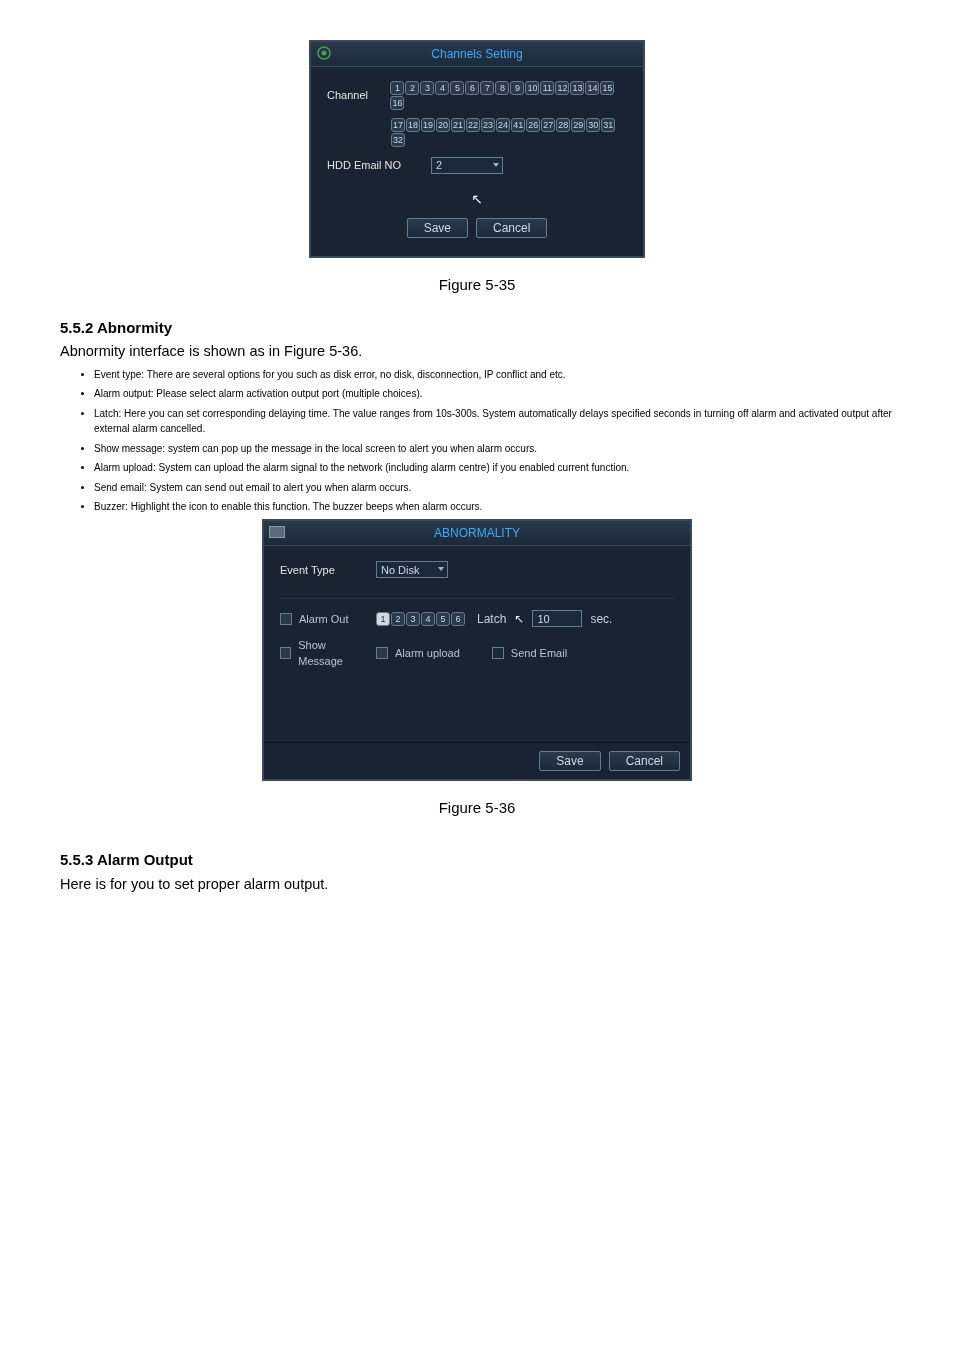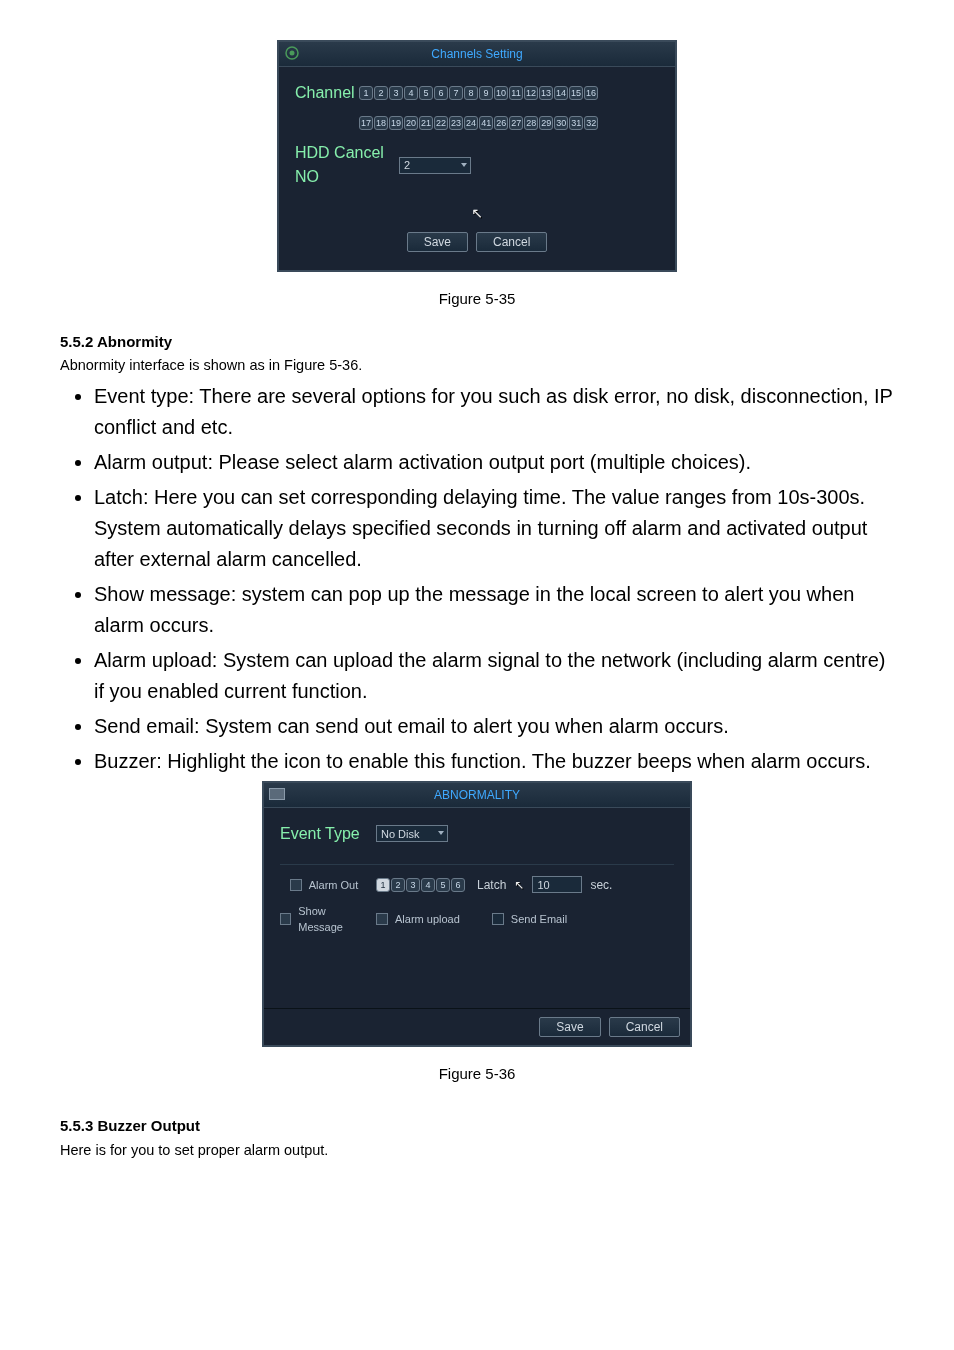--- a/index.html
+++ b/index.html
@@ -48,22 +48,22 @@
     }
     .dlg-row {
       display: flex;
       align-items: center;
       gap: 8px;
       margin-bottom: 8px;
       min-height: 20px;
     }
     .dlg-label {
       width: 88px;
-      color: #86efac;
-      font-size: 16px;
+      color: #e5e5e5;
+      font-size: 11px;
     }
     .num-chips {
       display: flex;
       flex-wrap: wrap;
       gap: 1px;
     }
     .num-chip {
       border: 1px solid #6a7a8a;
       background: #2a3a4a;
       color: #c8d8e8;
@@ -148,28 +148,27 @@
     }
     .chk.filled {
       background: #d0d8e0;
     }
     .chk-label {
       display: inline-flex;
       align-items: center;
       color: #b8c4d0;
       font-size: 11px;
       gap: 3px;
-      justify-content: center;
     }
     .cursor-arrow {
       color: #f0f0f0;
       font-size: 14px;
       text-shadow: 1px 1px 0 #000;
     }
-    .dialog1 { width: 400px; }
+    .dialog1 { width: 336px; }
     .dialog2 { width: 430px; }
 
     .fig-caption {
       text-align: center;
       font-size: 15px;
       margin: 12px 0 20px;
     }
     .section-heading {
       font-weight: bold;
       font-size: 15px;
@@ -178,21 +177,21 @@
     .body-text {
       font-size: 14.5px;
       margin-bottom: 4px;
     }
     ul.bullets {
       list-style: disc;
       padding-left: 34px;
       margin-bottom: 4px;
     }
     ul.bullets li {
-      font-size: 20px;
+      font-size: 10px;
       margin-bottom: 4px;
       line-height: 1.55;
     }
     .divider-line {
       height: 1px;
       background: #2a3a4a;
       margin: 6px 0 10px;
     }
     .hdd-icon {
       width: 16px; height: 12px;
@@ -250,21 +249,21 @@
           <span class="num-chip">26</span>
           <span class="num-chip">27</span>
           <span class="num-chip">28</span>
           <span class="num-chip">29</span>
           <span class="num-chip">30</span>
           <span class="num-chip">31</span>
           <span class="num-chip">32</span>
         </div>
     </div>
     <div class="dlg-row">
-      <span class="dlg-label" style="width:96px">HDD Cancel NO</span>
+      <span class="dlg-label" style="width:96px">HDD Email NO</span>
       <span class="select-box">
         <span>2</span>
       </span>
     </div>
     <div class="dlg-actions">
       <span class="cursor-arrow">↖</span>
       <div class="dlg-actions-row">
         <button class="dlg-btn">Save</button>
         <button class="dlg-btn">Cancel</button>
       </div>
@@ -345,14 +344,14 @@
   </div>
   <div class="dlg-actions-bottom-right">
     <button class="dlg-btn">Save</button>
     <button class="dlg-btn">Cancel</button>
   </div>
 </div>
 
 <div class="fig-caption">Figure 5-36</div>
 
 <div style="height:10px"></div>
-<div class="section-heading">5.5.3  Buzzer Output</div>
+<div class="section-heading">5.5.3  Alarm Output</div>
 <div class="body-text">Here is for you to set proper alarm output.</div>
 
 </body></html>

